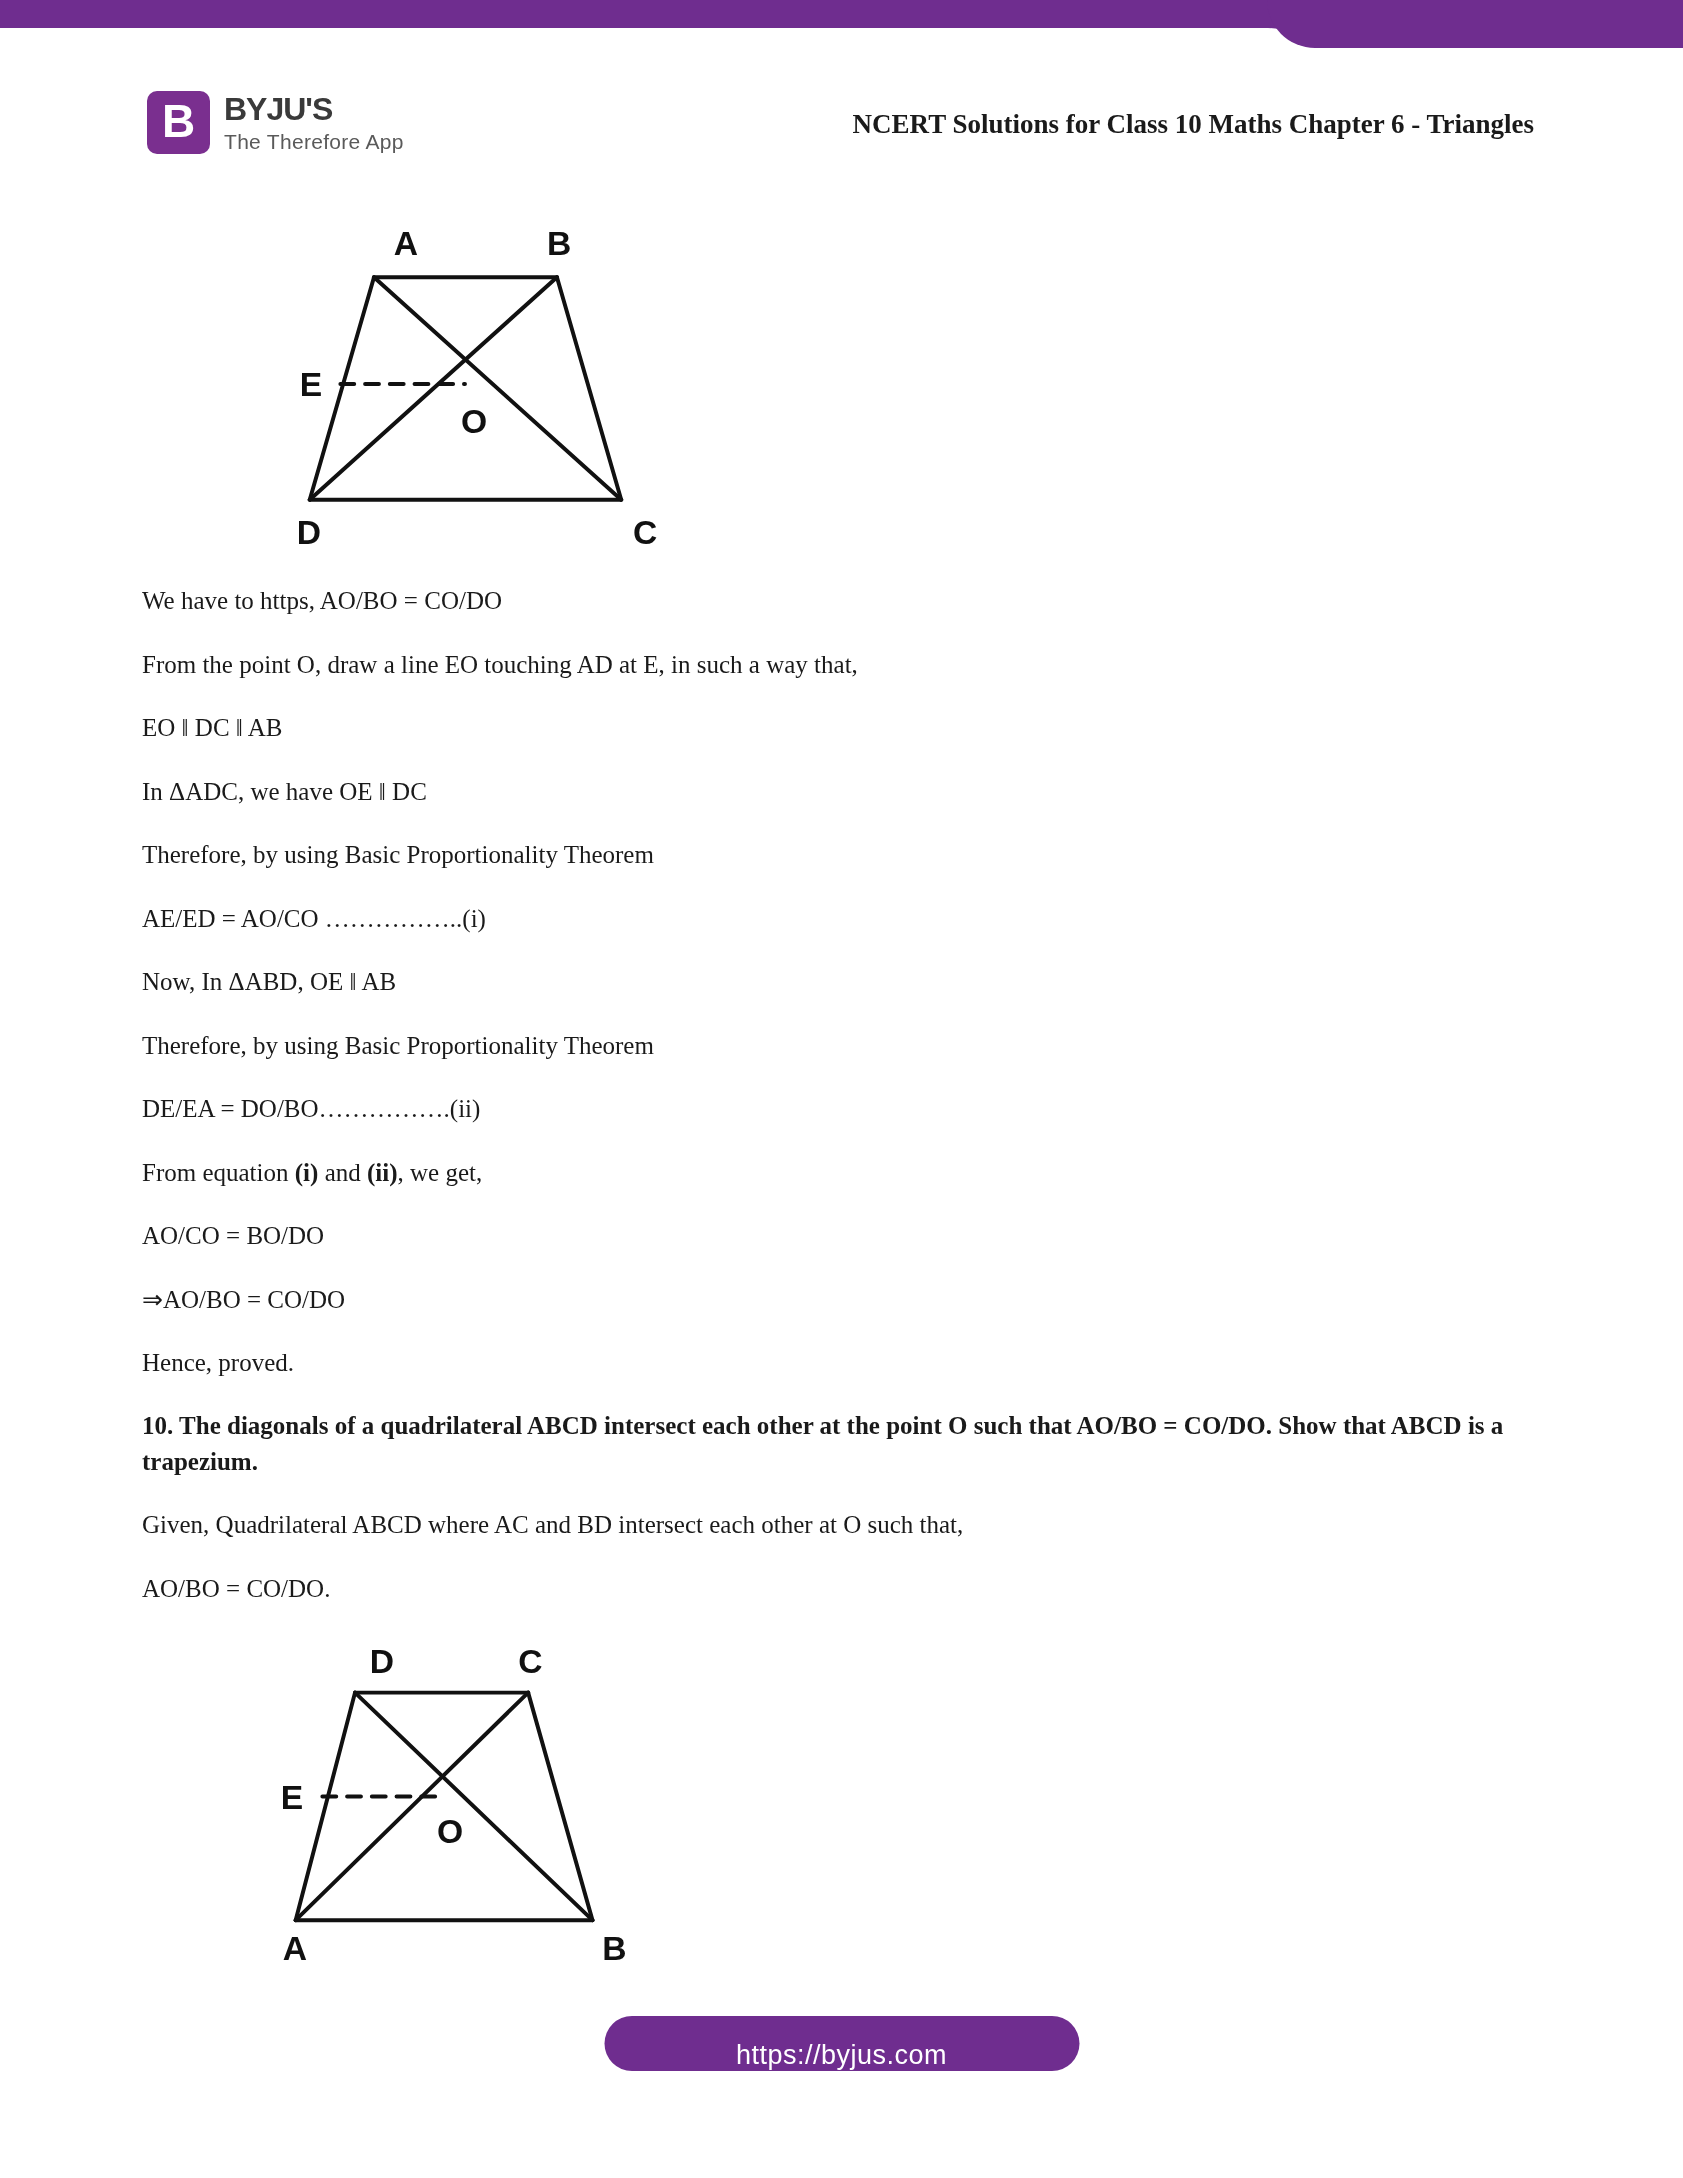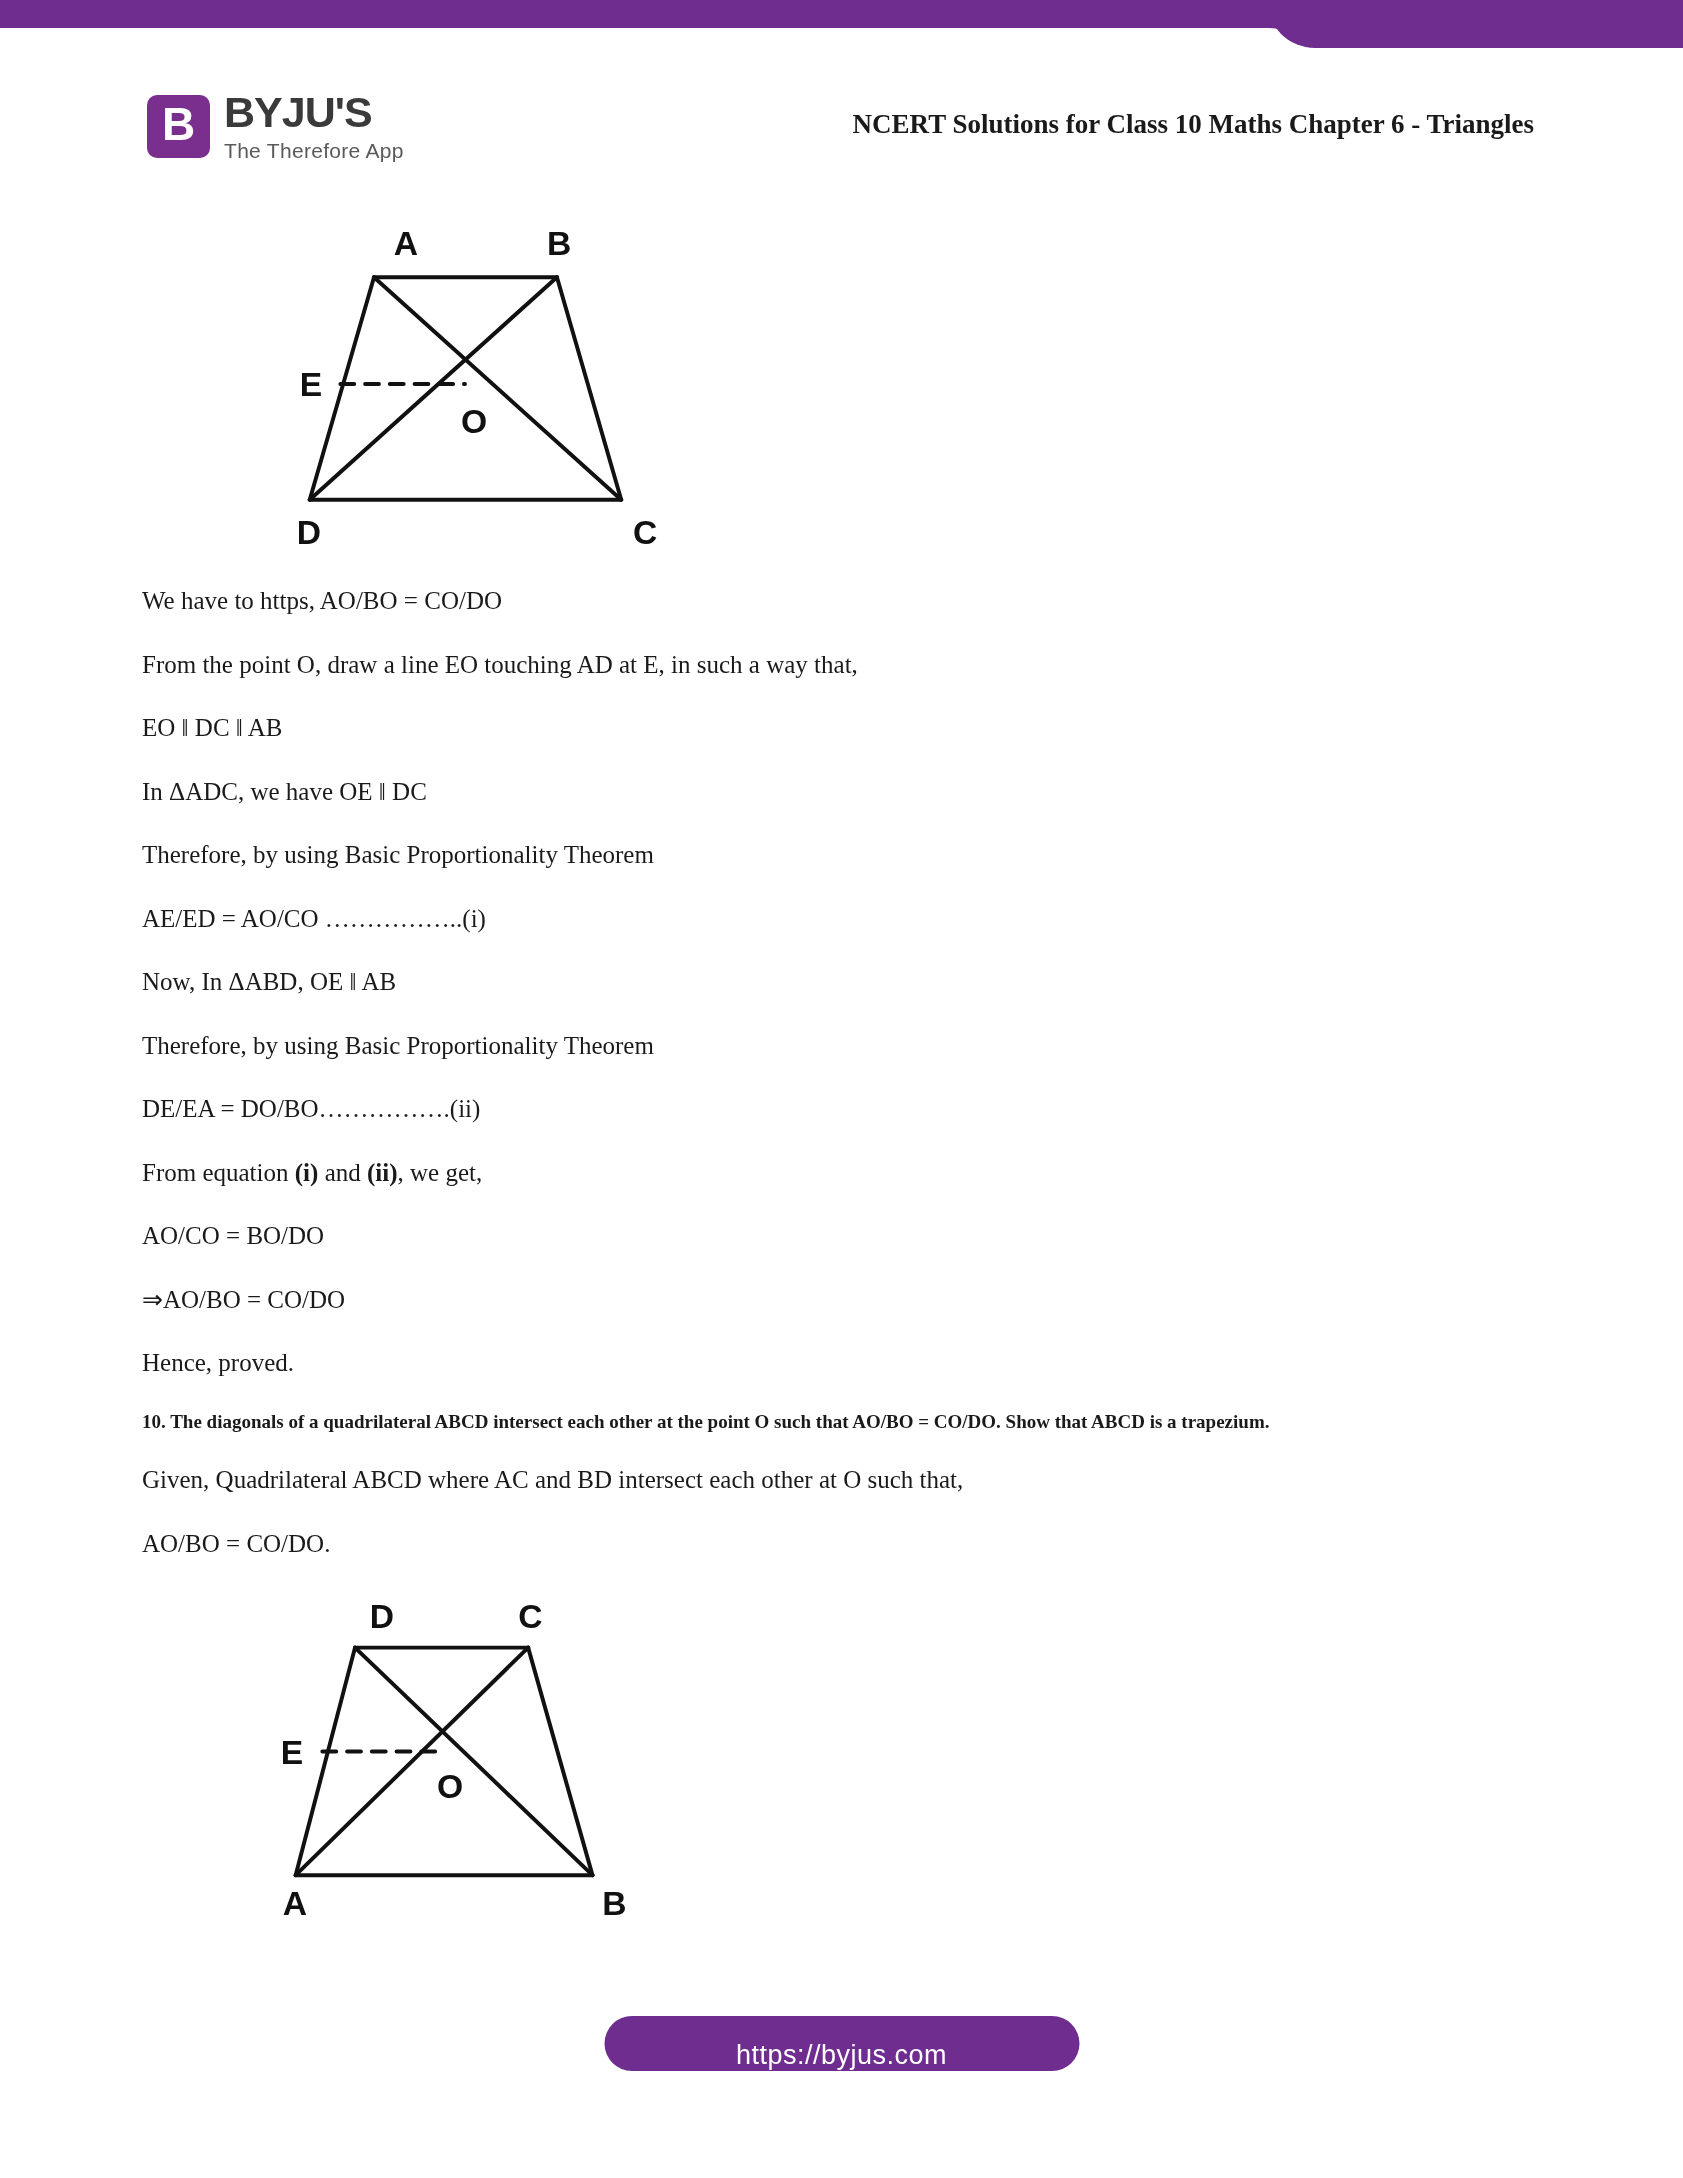--- a/index.html
+++ b/index.html
@@ -89,21 +89,21 @@
     font-size: 46px;
   }
   .logo-text {
     display: flex;
     flex-direction: column;
     line-height: 1;
   }
   .logo-title {
     font-family: "Liberation Sans", sans-serif;
     font-weight: bold;
-    font-size: 43px;
+    font-size: 32px;
     letter-spacing: -1px;
     color: #3a3a3a;
   }
   .logo-sub {
     font-family: "Liberation Sans", sans-serif;
     font-size: 21px;
     color: #5a5a5a;
     margin-top: 6px;
     letter-spacing: 0.3px;
   }
@@ -131,21 +131,21 @@
   .para {
     font-size: 25px;
     line-height: 1.5;
     margin: 0 0 26px 0;
     color: #1a1a1a;
   }
   .para.bold {
     font-weight: bold;
   }
   .q-text {
-    font-size: 19px;
+    font-size: 25px;
     font-weight: bold;
     line-height: 1.45;
     margin: 0 0 26px 0;
   }
 
   .figure {
     position: relative;
     margin: 0 0 18px 0;
   }
   .fig1 { width: 634px; height: 356px; margin-left: 4px; }

